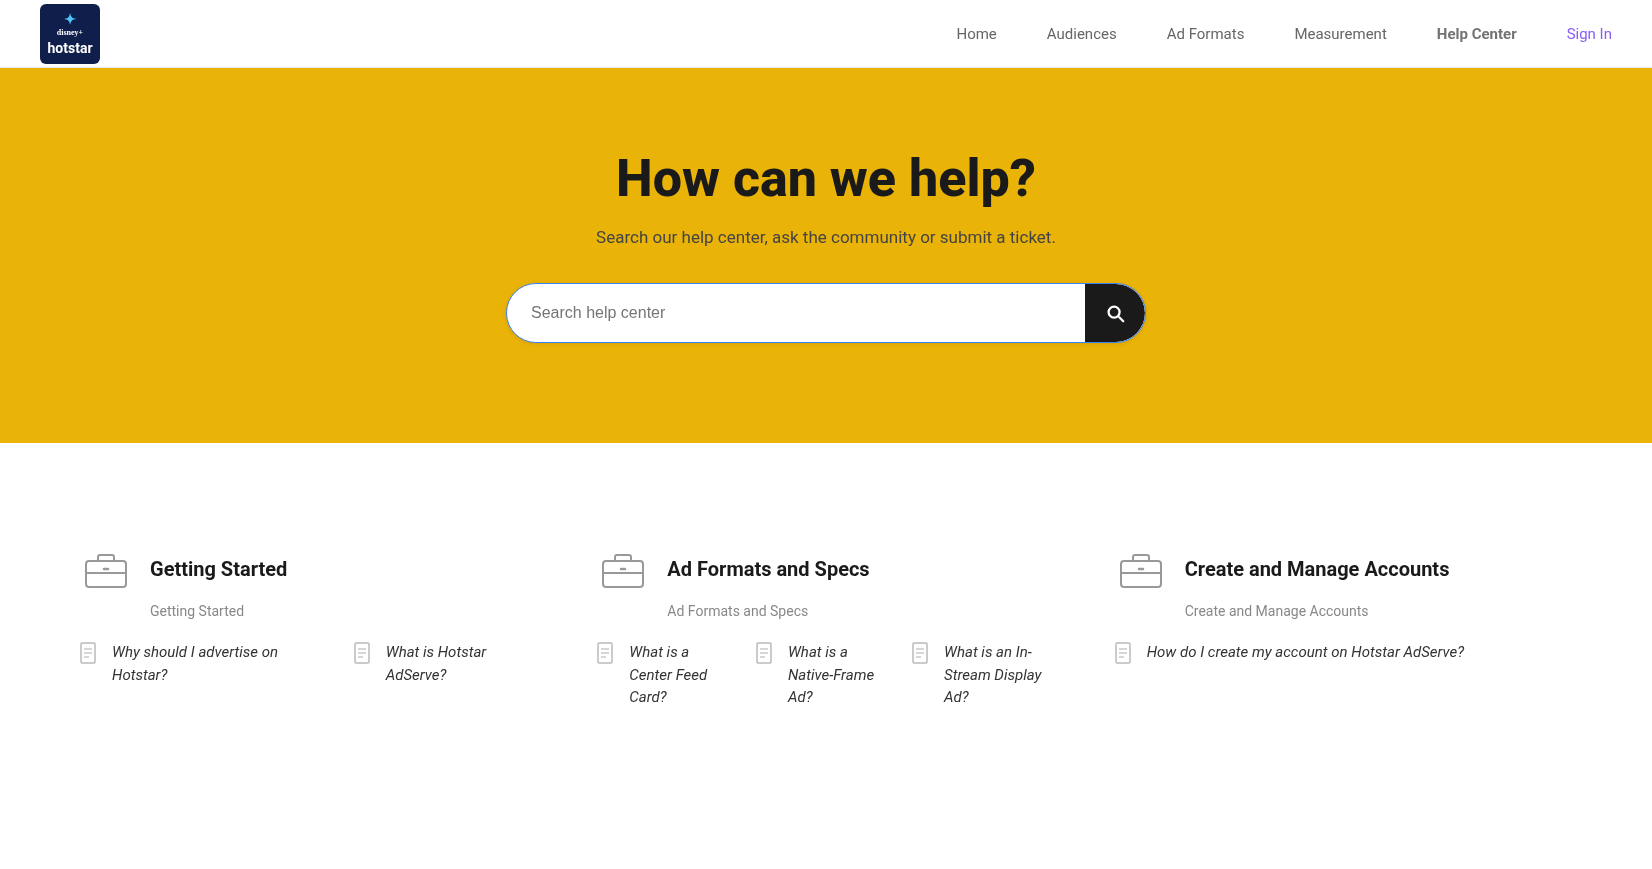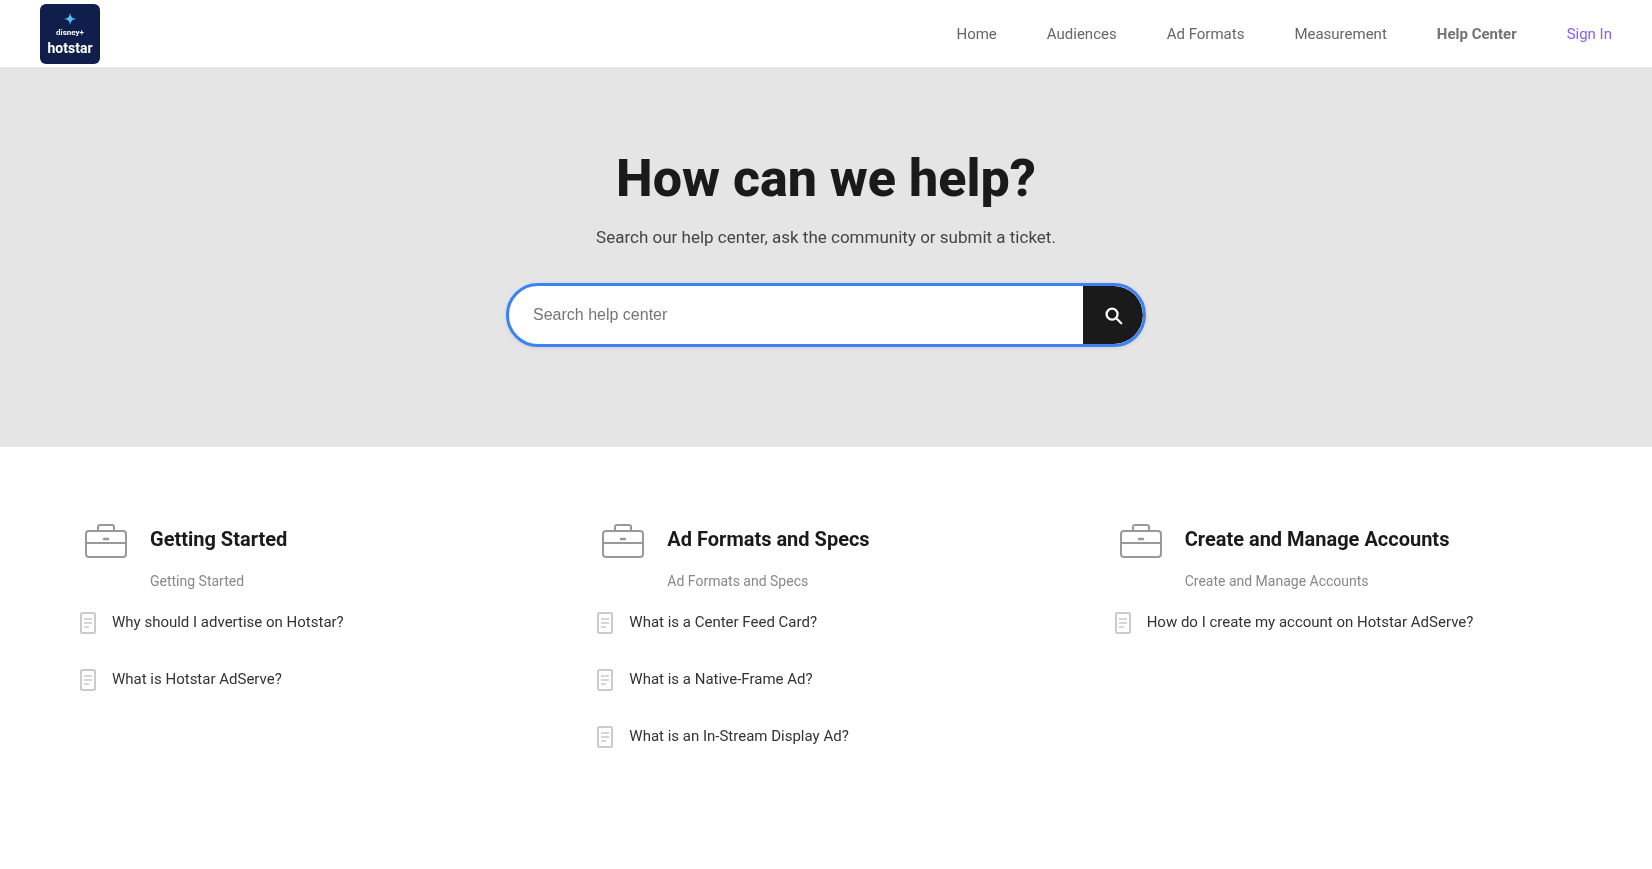--- a/index.html
+++ b/index.html
@@ -71,21 +71,21 @@
     }
 
     .nav-signin {
       font-size: 15px;
       color: #8b5cf6;
       cursor: pointer;
     }
 
     
     .hero {
-      background: #e5e5e5;
+      background: #eab308;
       display: flex;
       flex-direction: column;
       align-items: center;
       justify-content: center;
       padding: 80px 15px 100px;
     }
 
     .hero-title {
       font-size: 52px;
       font-weight: 800;
@@ -100,21 +100,21 @@
       margin-bottom: 36px;
       text-align: center;
     }
 
     .search-container {
       display: flex;
       align-items: center;
       width: 640px;
       background: #fff;
       border-radius: 50px;
-      border: 3px solid #3b82f6;
+      border: 1px solid #3b82f6;
       overflow: hidden;
       box-shadow: 0 1px 4px rgba(0,0,0,0.1);
     }
 
     .search-input {
       flex: 1;
       border: none;
       outline: none;
       padding: 16px 24px;
       font-size: 16px;
@@ -137,21 +137,21 @@
 
     .search-button svg {
       width: 22px;
       height: 22px;
       fill: #fff;
     }
 
     
     .content {
       background: #fff;
-      padding: 70px 80px 60px;
+      padding: 104px 80px 60px;
     }
 
     .categories {
       display: grid;
       grid-template-columns: 1fr 1fr 1fr;
       gap: 60px;
     }
 
     .category-section {
       display: flex;
@@ -180,22 +180,22 @@
     .category-subtitle {
       font-size: 14px;
       color: #888;
       margin-bottom: 22px;
       padding-left: 70px;
     }
 
     .article-list {
       list-style: none;
       display: flex;
-      flex-direction: column;
       gap: 34px;
+      font-style: italic;
     }
 
     .article-item {
       display: flex;
       align-items: flex-start;
       gap: 14px;
       cursor: pointer;
     }
 
     .article-icon {
@@ -212,21 +212,21 @@
       line-height: 1.5;
     }
   </style>
 </head>
 <body>
 
 <header class="header">
   <div class="logo-container">
     <div class="logo-inner">
       <div class="logo-star">✦</div>
-      <div style="font-size:8px;">disney+</div>
+      <div style="font-size:8px;font-family:Liberation Serif, serif;">disney+</div>
       <div style="font-size:14px;">hotstar</div>
     </div>
   </div>
 
   <nav>
     <a class="nav-item">Home</a>
     <a class="nav-item">Audiences</a>
     <a class="nav-item">Ad Formats</a>
     <a class="nav-item">Measurement</a>
     <a class="nav-item active">Help Center</a>

